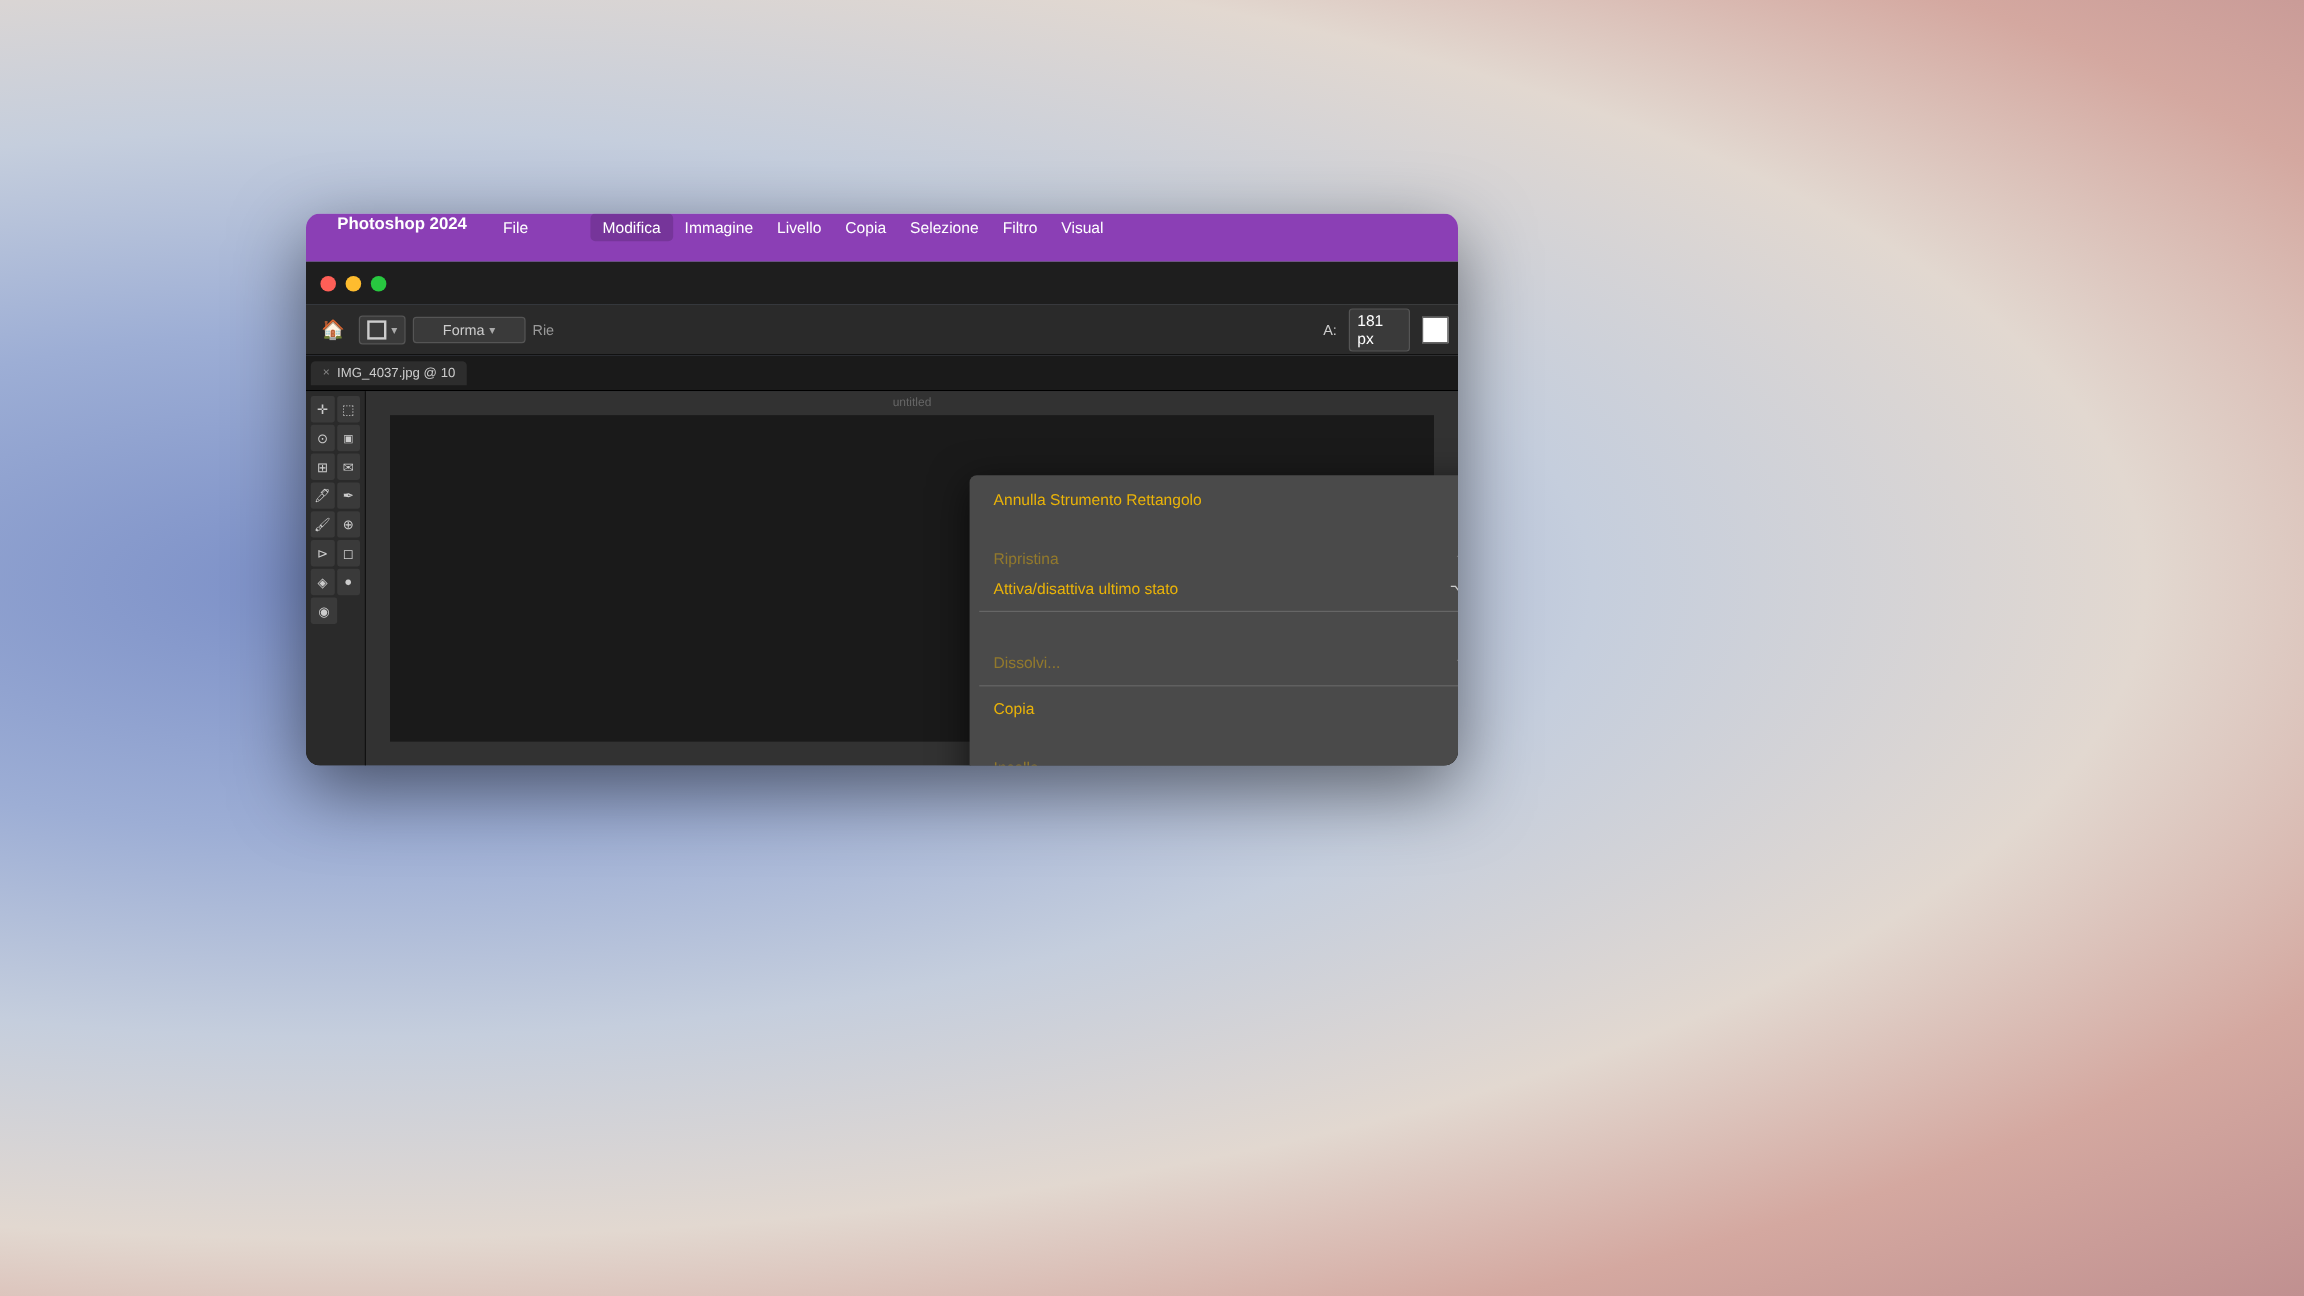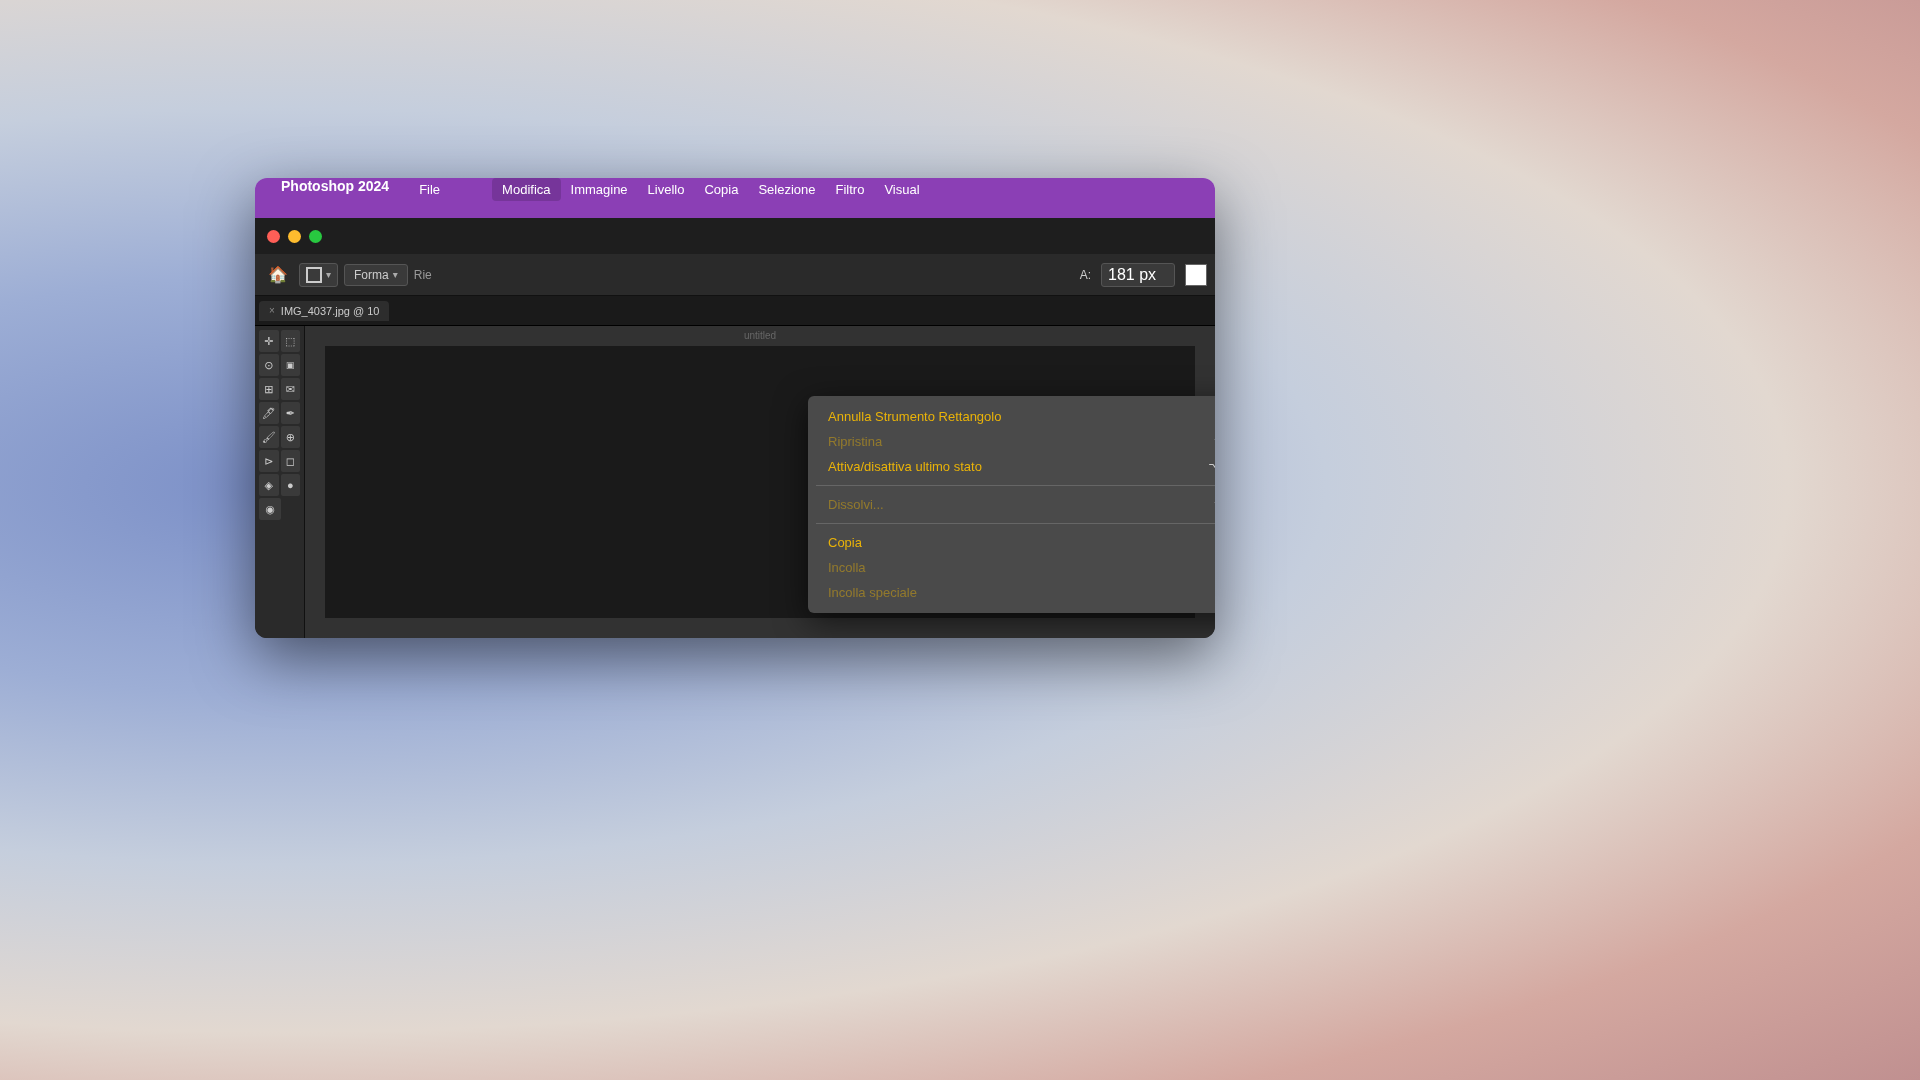--- a/index.html
+++ b/index.html
@@ -119,21 +119,21 @@
       border-radius: 3px;
       padding: 3px 6px;
       gap: 4px;
       cursor: pointer;
     }
 
     .toolbar-dropdown {
       background: #3a3a3a;
       border: 1px solid #555;
       border-radius: 3px;
-      padding: 3px 9px;
+      padding: 3px 24px;
       color: #ccc;
       font-size: 12px;
       display: flex;
       align-items: center;
       gap: 4px;
       cursor: pointer;
     }
 
     .toolbar-text {
       color: #999;
@@ -151,22 +151,22 @@
       color: #ccc;
       font-size: 12px;
     }
 
     .toolbar-input {
       background: #3a3a3a;
       border: 1px solid #555;
       border-radius: 3px;
       padding: 2px 6px;
       color: #fff;
-      font-size: 16px;
-      width: 74px;
+      font-size: 13px;
+      width: 51px;
     }
 
     .toolbar-color-box {
       width: 22px;
       height: 22px;
       background: white;
       border: 1px solid #666;
     }
 
     
@@ -283,20 +283,21 @@
       justify-content: space-between;
       padding: 5px 16px;
       cursor: pointer;
       border-radius: 4px;
       margin: 0 4px;
     }
 
     .menu-row.disabled {
       opacity: 0.45;
       cursor: default;
+      margin-top: 24px;
     }
 
     .menu-row-label {
       color: #eab308;
       font-size: 13px;
     }
 
     .menu-row-shortcut {
       color: #ccc;
       font-size: 12px;

